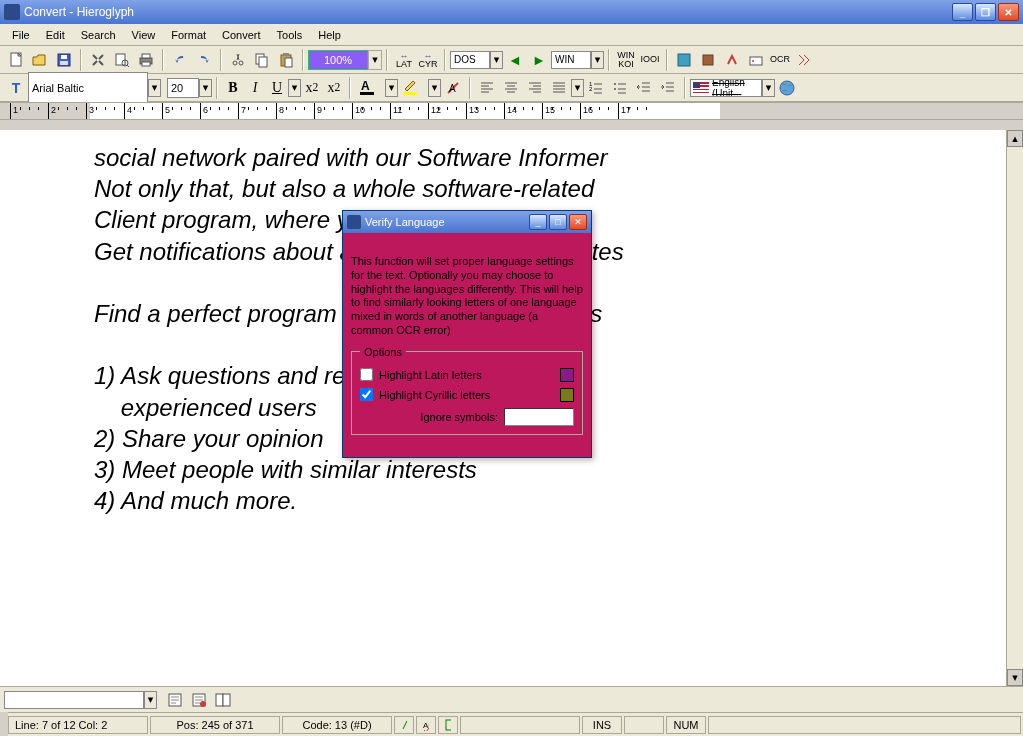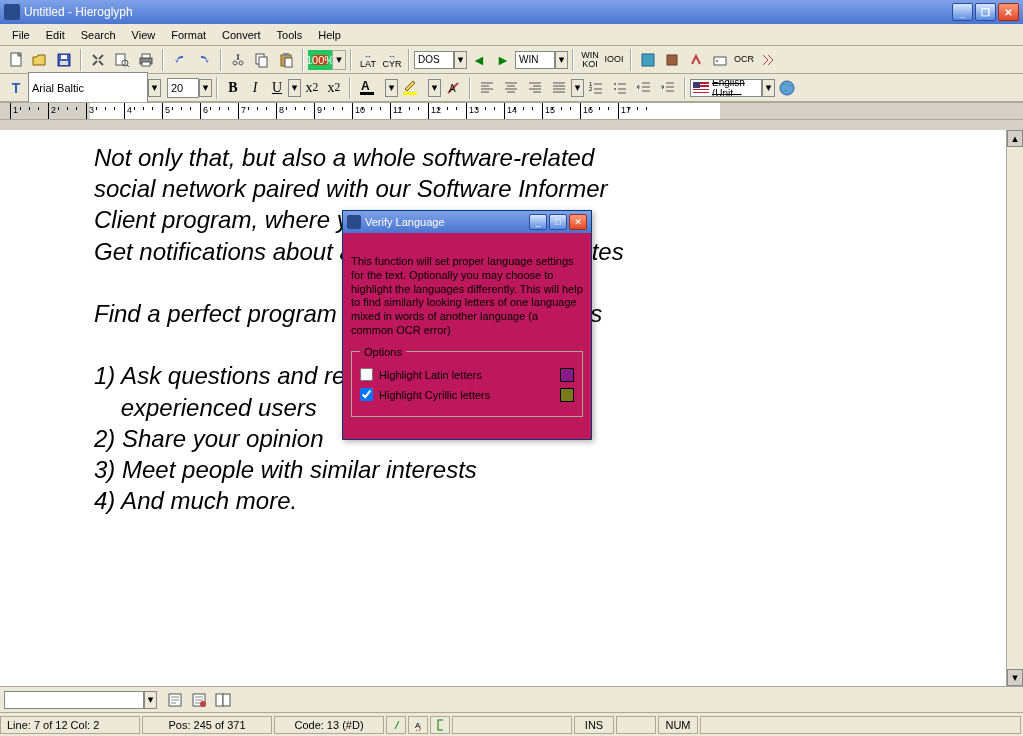--- a/index.html
+++ b/index.html
@@ -13,21 +13,21 @@
 .titlebar .win-btn.close { background: linear-gradient(to bottom, #ff9a7a, #e04a2a); border-color: #a02a1a; }
 
 
 .menubar { height: 22px; background: #ece9d8; display: flex; align-items: center; padding: 0 4px; border-bottom: 1px solid #aca899; }
 .menubar .menu-item { padding: 2px 8px; cursor: default; }
 
 
 .toolbar-row { height: 28px; background: #ece9d8; display: flex; align-items: center; padding: 0 4px; border-bottom: 1px solid #aca899; }
 .tb-btn { width: 22px; height: 22px; display: flex; align-items: center; justify-content: center; margin: 0 1px; border: 1px solid transparent; cursor: default; }
 .tb-sep { width: 2px; height: 22px; border-left: 1px solid #aca899; border-right: 1px solid #fff; margin: 0 4px; }
-.zoom-box { width: 24px; height: 20px; background: #c2410c; color: white; display: flex; align-items: center; justify-content: center; font-size: 11px; border: 5px solid #22c55e; }
+.zoom-box { width: 60px; height: 20px; background: #8b5cf6; color: white; display: flex; align-items: center; justify-content: center; font-size: 11px; border: 1px solid #22c55e; }
 .zoom-arrow { width: 14px; height: 20px; border: 1px solid #aca899; background: #ece9d8; display: flex; align-items: center; justify-content: center; }
 .tb-text { font-size: 9px; text-align: center; line-height: 1; }
 .enc-box { width: 40px; height: 18px; border: 1px solid #888; background: #fff; display: flex; align-items: center; padding: 0 3px; font-size: 10px; }
 .enc-arrow { width: 13px; height: 18px; border: 1px solid #888; background: #ece9d8; display: flex; align-items: center; justify-content: center; }
 
 
 .font-select { width: 120px; height: 32px; border: 1px solid #888; background: #fff; display: flex; align-items: center; padding: 0 3px; font-size: 11px; }
 .size-select { width: 32px; height: 20px; border: 1px solid #888; background: #fff; display: flex; align-items: center; padding: 0 3px; font-size: 11px; }
 .fmt-btn { width: 22px; height: 22px; display: flex; align-items: center; justify-content: center; font-family: 'Times New Roman', serif; font-size: 14px; }
 .color-btn { width: 28px; height: 22px; position: relative; }
@@ -51,21 +51,21 @@
 .doc-content p { margin: 0; white-space: pre; }
 
 
 .vscroll { position: absolute; top: 130px; right: 0; width: 17px; bottom: 50px; background: #ece9d8; border-left: 1px solid #aca899; }
 .vscroll .arrow { position: absolute; left: 0; right: 0; height: 17px; background: #d4d0c8; border: 1px solid #888; display: flex; align-items: center; justify-content: center; }
 
 
 .hscroll-row { position: absolute; bottom: 24px; left: 0; right: 0; height: 26px; background: #ece9d8; border-top: 1px solid #aca899; display: flex; align-items: center; padding: 0 4px; }
 .hscroll-combo { width: 140px; height: 18px; border: 1px solid #888; background: #fff; }
 
-.statusbar { position: absolute; bottom: 0; left: 0; right: 0; height: 24px; background: #ece9d8; border-top: 1px solid #aca899; display: flex; align-items: center; font-size: 11px; }
+.statusbar { position: absolute; bottom: 0; left: 8px; right: 0; height: 24px; background: #ece9d8; border-top: 1px solid #aca899; display: flex; align-items: center; font-size: 11px; }
 .status-cell { height: 18px; border: 1px solid #aca899; padding: 0 6px; display: flex; align-items: center; margin-right: 2px; background: #ece9d8; }
 
 
 .dialog { position: absolute; left: 342px; top: 210px; width: 250px; background: #be185d; border: 1px solid #003c74; box-shadow: 2px 2px 6px rgba(0,0,0,0.3); }
 .dialog .dlg-title { height: 22px; background: linear-gradient(to bottom, #7fa2e8, #4a74d0); display: flex; align-items: center; padding: 0 4px; color: white; font-size: 11px; }
 .dialog .dlg-title .dlg-icon { width: 14px; height: 14px; background: #2a4a8a; border-radius: 2px; margin-right: 4px; }
 .dialog .dlg-title .spacer { flex: 1; }
 .dialog .dlg-title .dlg-btn { width: 18px; height: 16px; background: linear-gradient(to bottom, #d8e8ff, #5a8ae0); border: 1px solid #2a4a9a; margin-left: 2px; display: flex; align-items: center; justify-content: center; font-size: 9px; border-radius: 2px; }
 .dialog .dlg-title .dlg-btn.close { background: linear-gradient(to bottom, #ff9a7a, #e04a2a); border-color: #a02a1a; }
 .dialog .dlg-body { padding: 22px 8px; font-size: 11px; }
@@ -81,21 +81,21 @@
 .dialog .dlg-buttons button { width: 72px; height: 22px; background: #ece9d8; border: 1px solid #003c74; font-size: 11px; }
 .dialog .dlg-buttons button.default { border: 2px solid #003c74; }
 
 svg { display: block; }
 </style>
 </head>
 <body>
 
 <div class="titlebar">
   <div class="app-icon"></div>
-  <div class="title-text">Untitled - Hieroglyph</div>
+  <div class="title-text">Convert - Hieroglyph</div>
   <div class="win-btn">_</div>
   <div class="win-btn">❐</div>
   <div class="win-btn close">✕</div>
 </div>
 
 <div class="menubar">
   <div class="menu-item">File</div>
   <div class="menu-item">Edit</div>
   <div class="menu-item">Search</div>
   <div class="menu-item">View</div>
@@ -397,22 +397,22 @@
         <span>16</span>
       </div>
     <div class="ruler-tick">
         <span>17</span>
       </div>
   </div>
 </div>
 
 <div class="doc-area">
   <div class="doc-content">
+    <p>social network paired with our Software Informer</p>
     <p>Not only that, but also a whole software-related</p>
-    <p>social network paired with our Software Informer</p>
     <p>Client program, where you will be able to:</p>
     <p>Get notifications about available software updates</p>
     <p>&nbsp;</p>
     <p>Find a perfect program for your particular needs</p>
     <p>&nbsp;</p>
     <p>1) Ask questions and receive answers from</p>
     <p>    experienced users</p>
     <p>2) Share your opinion</p>
     <p>3) Meet people with similar interests</p>
     <p>4) And much more.</p>
@@ -492,15 +492,19 @@
       <div class="opt-row">
         <input type="checkbox" style="">
         <span>Highlight Latin letters</span>
         <div class="swatch" style="background:#8a1a8a"></div>
       </div>
       <div class="opt-row">
         <input type="checkbox" checked="" style="">
         <span>Highlight Cyrillic letters</span>
         <div class="swatch" style="background:#7a7a1a"></div>
       </div>
+      <div class="ign-row">
+        <span>Ignore symbols:</span>
+        <input type="text" value="" style="">
+      </div>
     </fieldset>
   </div>
 </div>
 
 </body></html>

